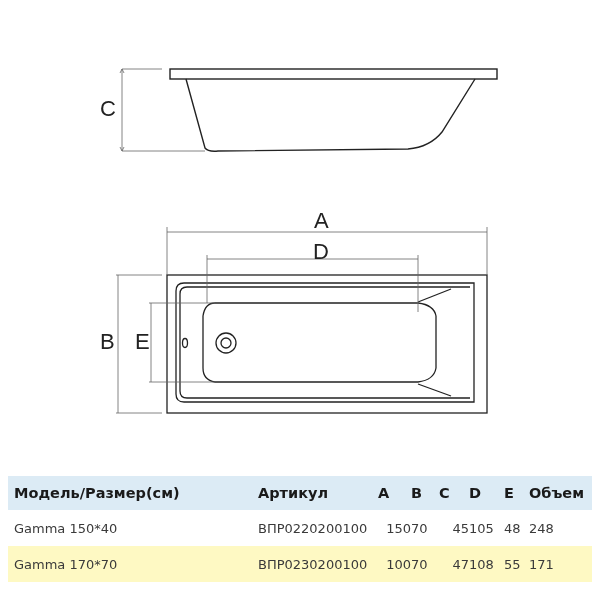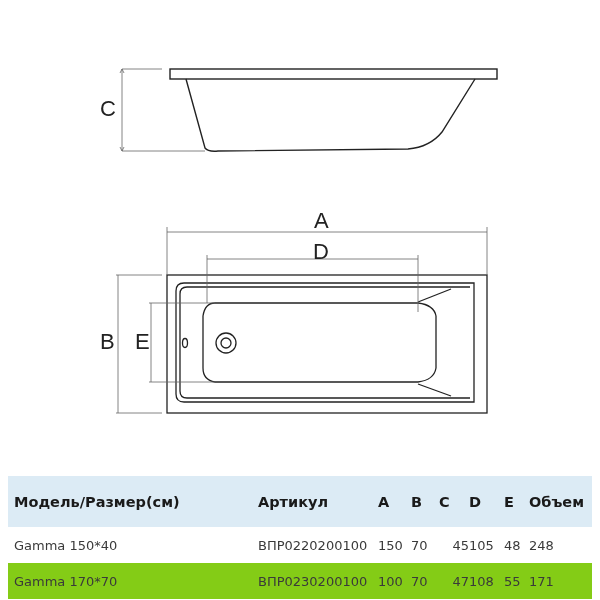--- a/index.html
+++ b/index.html
@@ -1,25 +1,25 @@
 <!DOCTYPE html>
 <html><head>
 <meta charset="utf-8">
 <style>
   html, body { margin:0; padding:0; background:#ffffff; }
   body { width:600px; height:600px; position:relative; overflow:hidden; font-family:"DejaVu Sans","Liberation Sans",sans-serif; }
   .drawing { position:absolute; left:0; top:0; width:600px; height:460px; }
   .dim-label { position:absolute; font-family:"Liberation Sans",sans-serif; font-size:22px; color:#222; line-height:1; }
   table.spec { position:absolute; left:8px; top:476px; width:584px; border-collapse:collapse; font-size:13px; color:#333; }
-  table.spec th { background:#dcebf5; font-weight:bold; font-size:14.5px; color:#1a1a1a; text-align:left; height:51px; padding:0; }
+  table.spec th { background:#dcebf5; font-weight:bold; font-size:14.5px; color:#1a1a1a; text-align:left; height:34px; padding:0; }
   table.spec td { height:36px; padding:0; color:#3a3a3a; }
-  table.spec tr.alt td { background:#84cc16; }
+  table.spec tr.alt td { background:#fef9c3; }
   .c0 { padding-left:6px !important; width:244px; }
   .c1 { width:120px; }
-  .c2 { width:33px; } .c3 { width:28px; } .c4 { width:30px;text-align:right; } .c5 { width:35px; } .c6 { width:25px; } .c7 { }
+  .c2 { width:33px;text-align:right; } .c3 { width:28px; } .c4 { width:30px;text-align:right; } .c5 { width:35px; } .c6 { width:25px; } .c7 { }
 </style>
 </head>
 <body>
 
 <div class="drawing">
   <svg width="600" height="460" viewBox="0 0 600 460">
 
     <g stroke="#222" fill="none" stroke-width="1.4">
       <rect x="170" y="69" width="327" height="10"></rect>
       <path d="M186,79 L205,148 Q208,152 218,151 L408,149 Q430,147 442,132 L475,79"></path>

